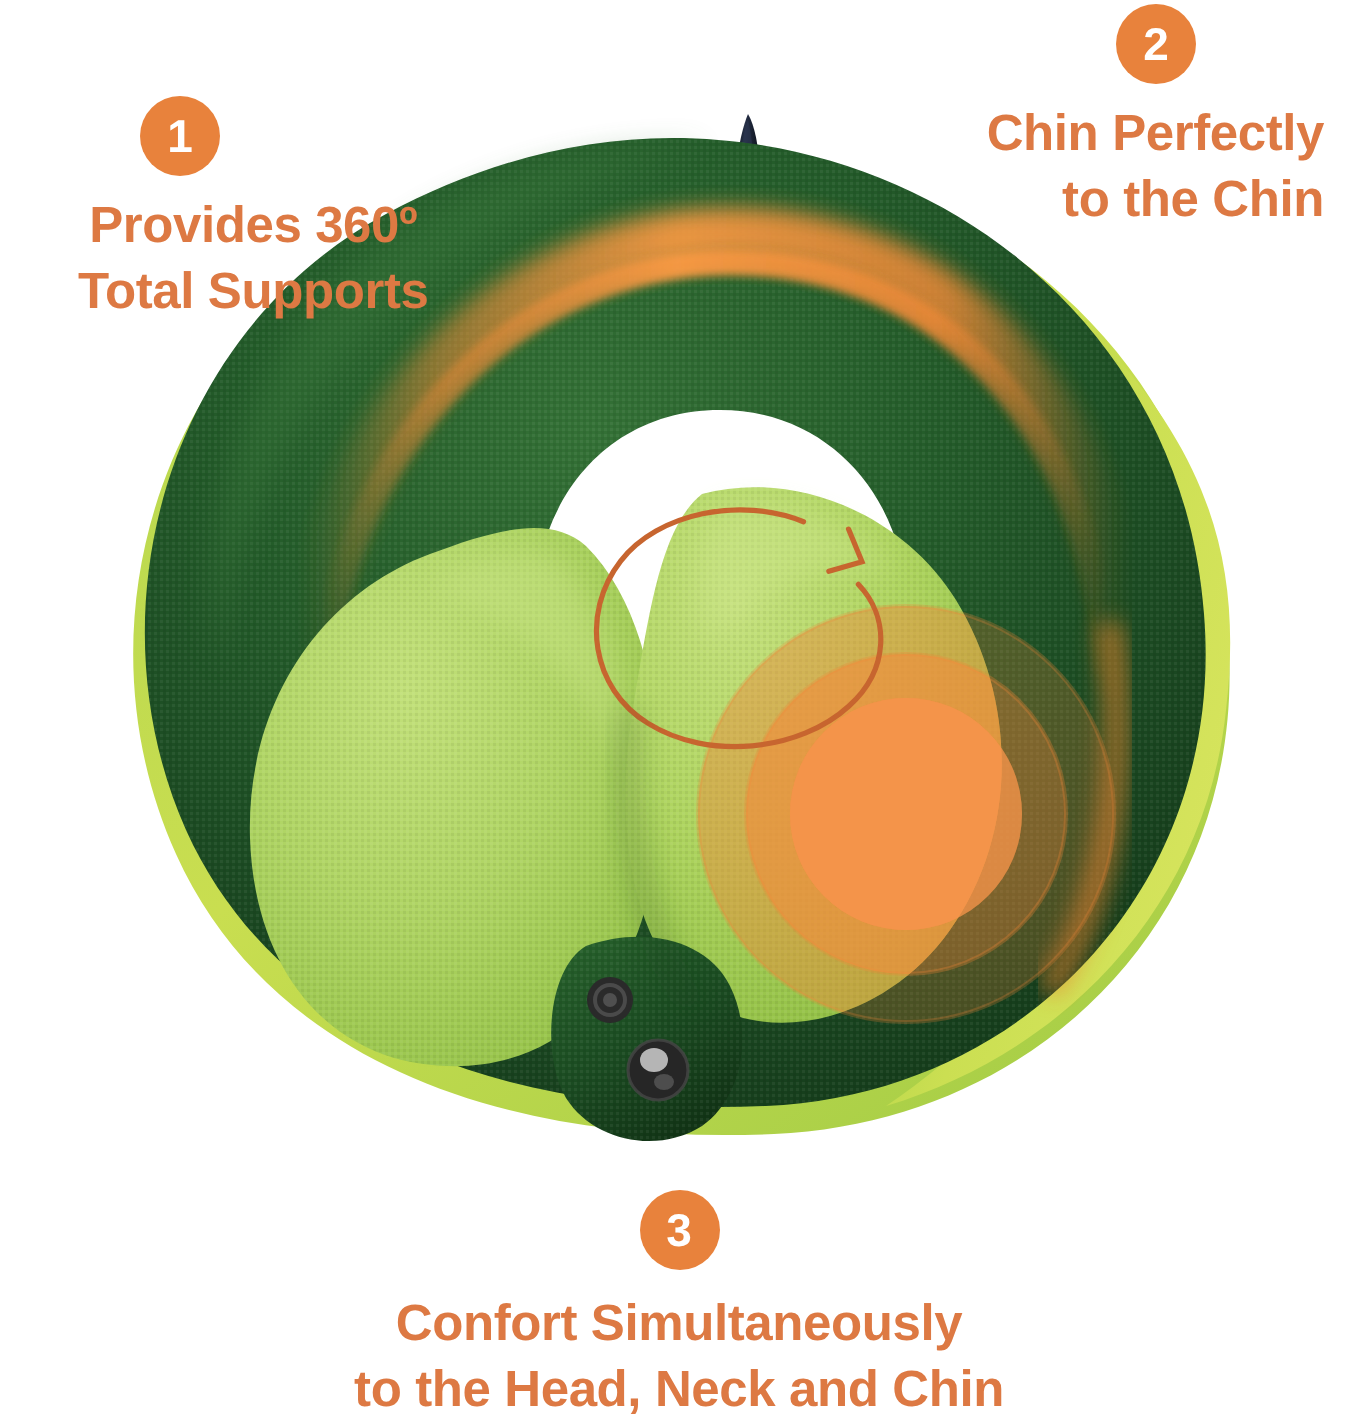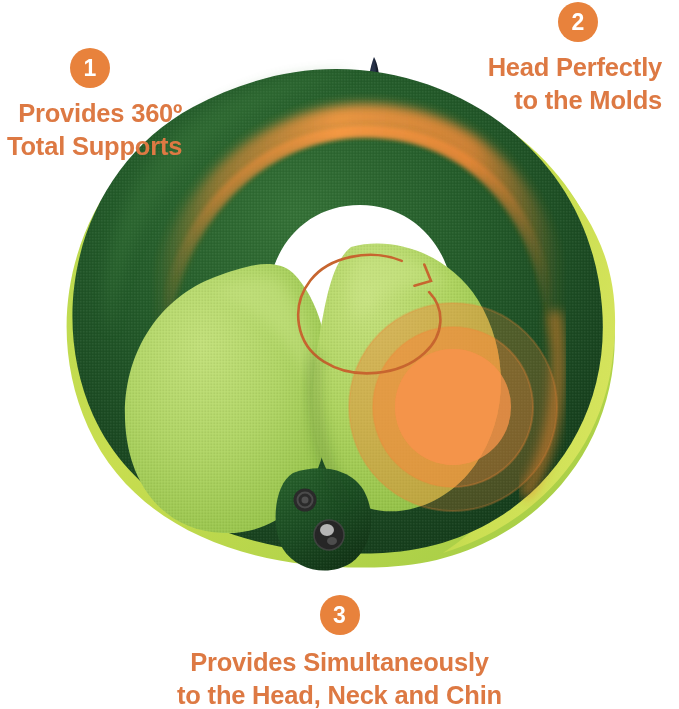--- a/index.html
+++ b/index.html
@@ -48,21 +48,21 @@
   .callout.right .badge { margin-right: 73px; }
 
   .callout-text {
     margin-top: 9px;
     color: #dd7943;
     font-size: 25.5px;
     font-weight: bold;
     line-height: 1.30;
     letter-spacing: -0.2px;
   }
-  .callout.left   .callout-text { text-align: right;  padding-left: 3px; }
+  .callout.left   .callout-text { text-align: center;  padding-left: 3px; margin-left: 32px; }
   .callout.right  .callout-text { text-align: right; padding-right: 9px; }
   .callout.bottom .callout-text { text-align: center; margin-top: 11px; }
   .callout-text .line { display: block; white-space: nowrap; }
 
   
   #product {
     position: absolute;
     left: 35px;
     top: 55px;
     width: 620px;
@@ -297,26 +297,26 @@
     <div class="badge">1</div>
     <div class="callout-text">
       <span class="line">Provides 360º</span>
       <span class="line">Total Supports</span>
     </div>
   </div>
 
   <div class="callout right">
     <div class="badge">2</div>
     <div class="callout-text">
-      <span class="line">Head Perfectly</span>
-      <span class="line">to the Molds</span>
+      <span class="line">Chin Perfectly</span>
+      <span class="line">to the Chin</span>
     </div>
   </div>
 
   <div class="callout bottom">
     <div class="badge">3</div>
     <div class="callout-text">
-      <span class="line">Provides Simultaneously</span>
+      <span class="line">Confort Simultaneously</span>
       <span class="line">to the Head, Neck and Chin</span>
     </div>
   </div>
 
 </div>
 
 </body></html>

